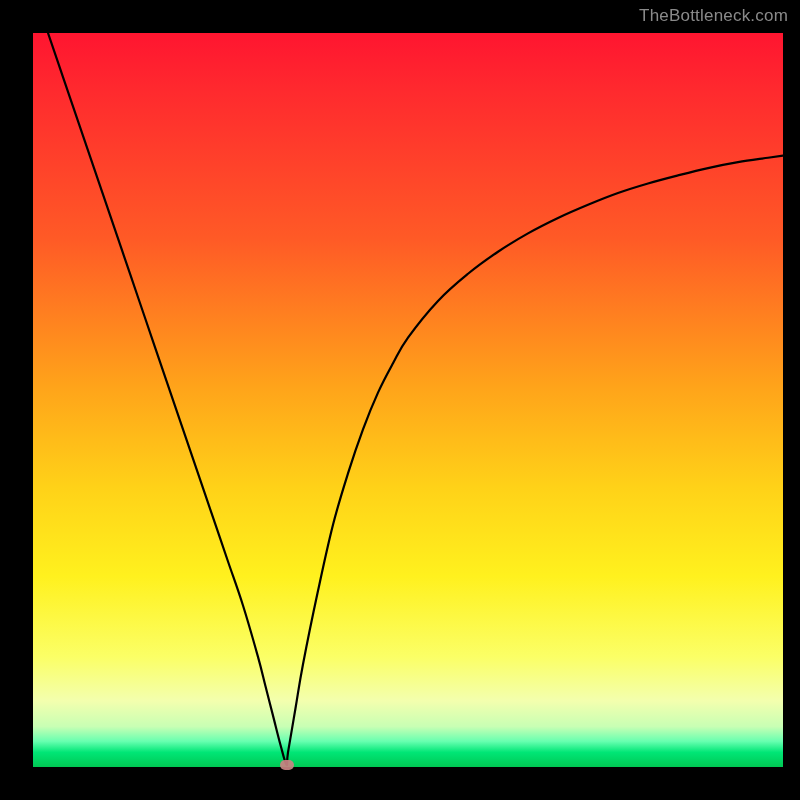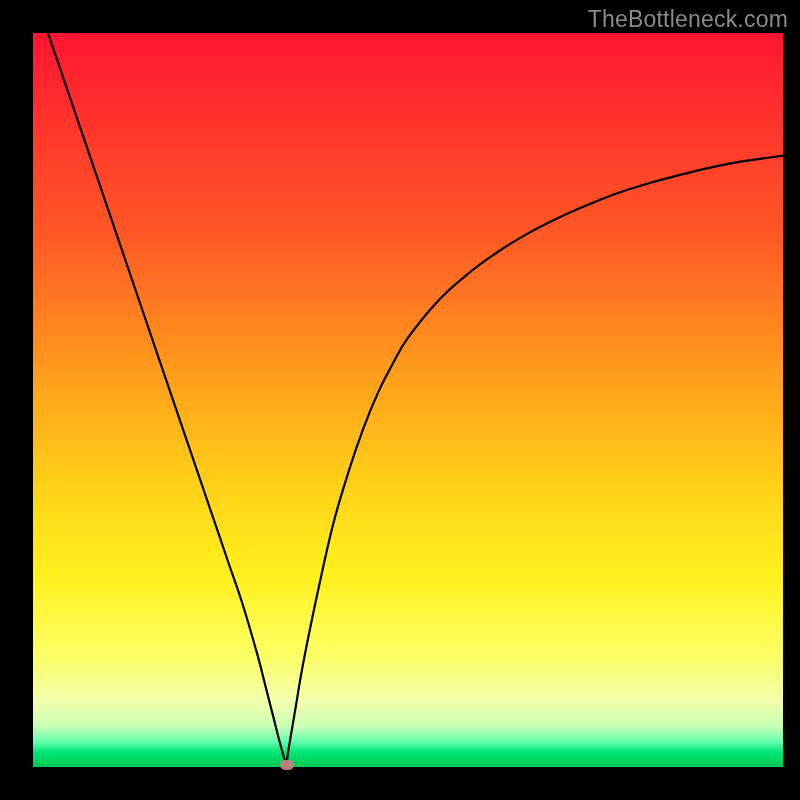--- a/index.html
+++ b/index.html
@@ -53,21 +53,21 @@
     height: 10px;
     border-radius: 5px;
     background: #c98383;
     opacity: 0.92;
   }
   .watermark {
     position: absolute;
     top: 6px;
     right: 12px;
     color: #8a8a8a;
-    font-size: 23px;
+    font-size: 17px;
     letter-spacing: 0.2px;
     user-select: none;
   }
 </style>
 </head>
 <body>
 
 <div class="stage">
   <div class="plot">
     <svg class="curve" viewBox="0 0 750 734" preserveAspectRatio="none">

